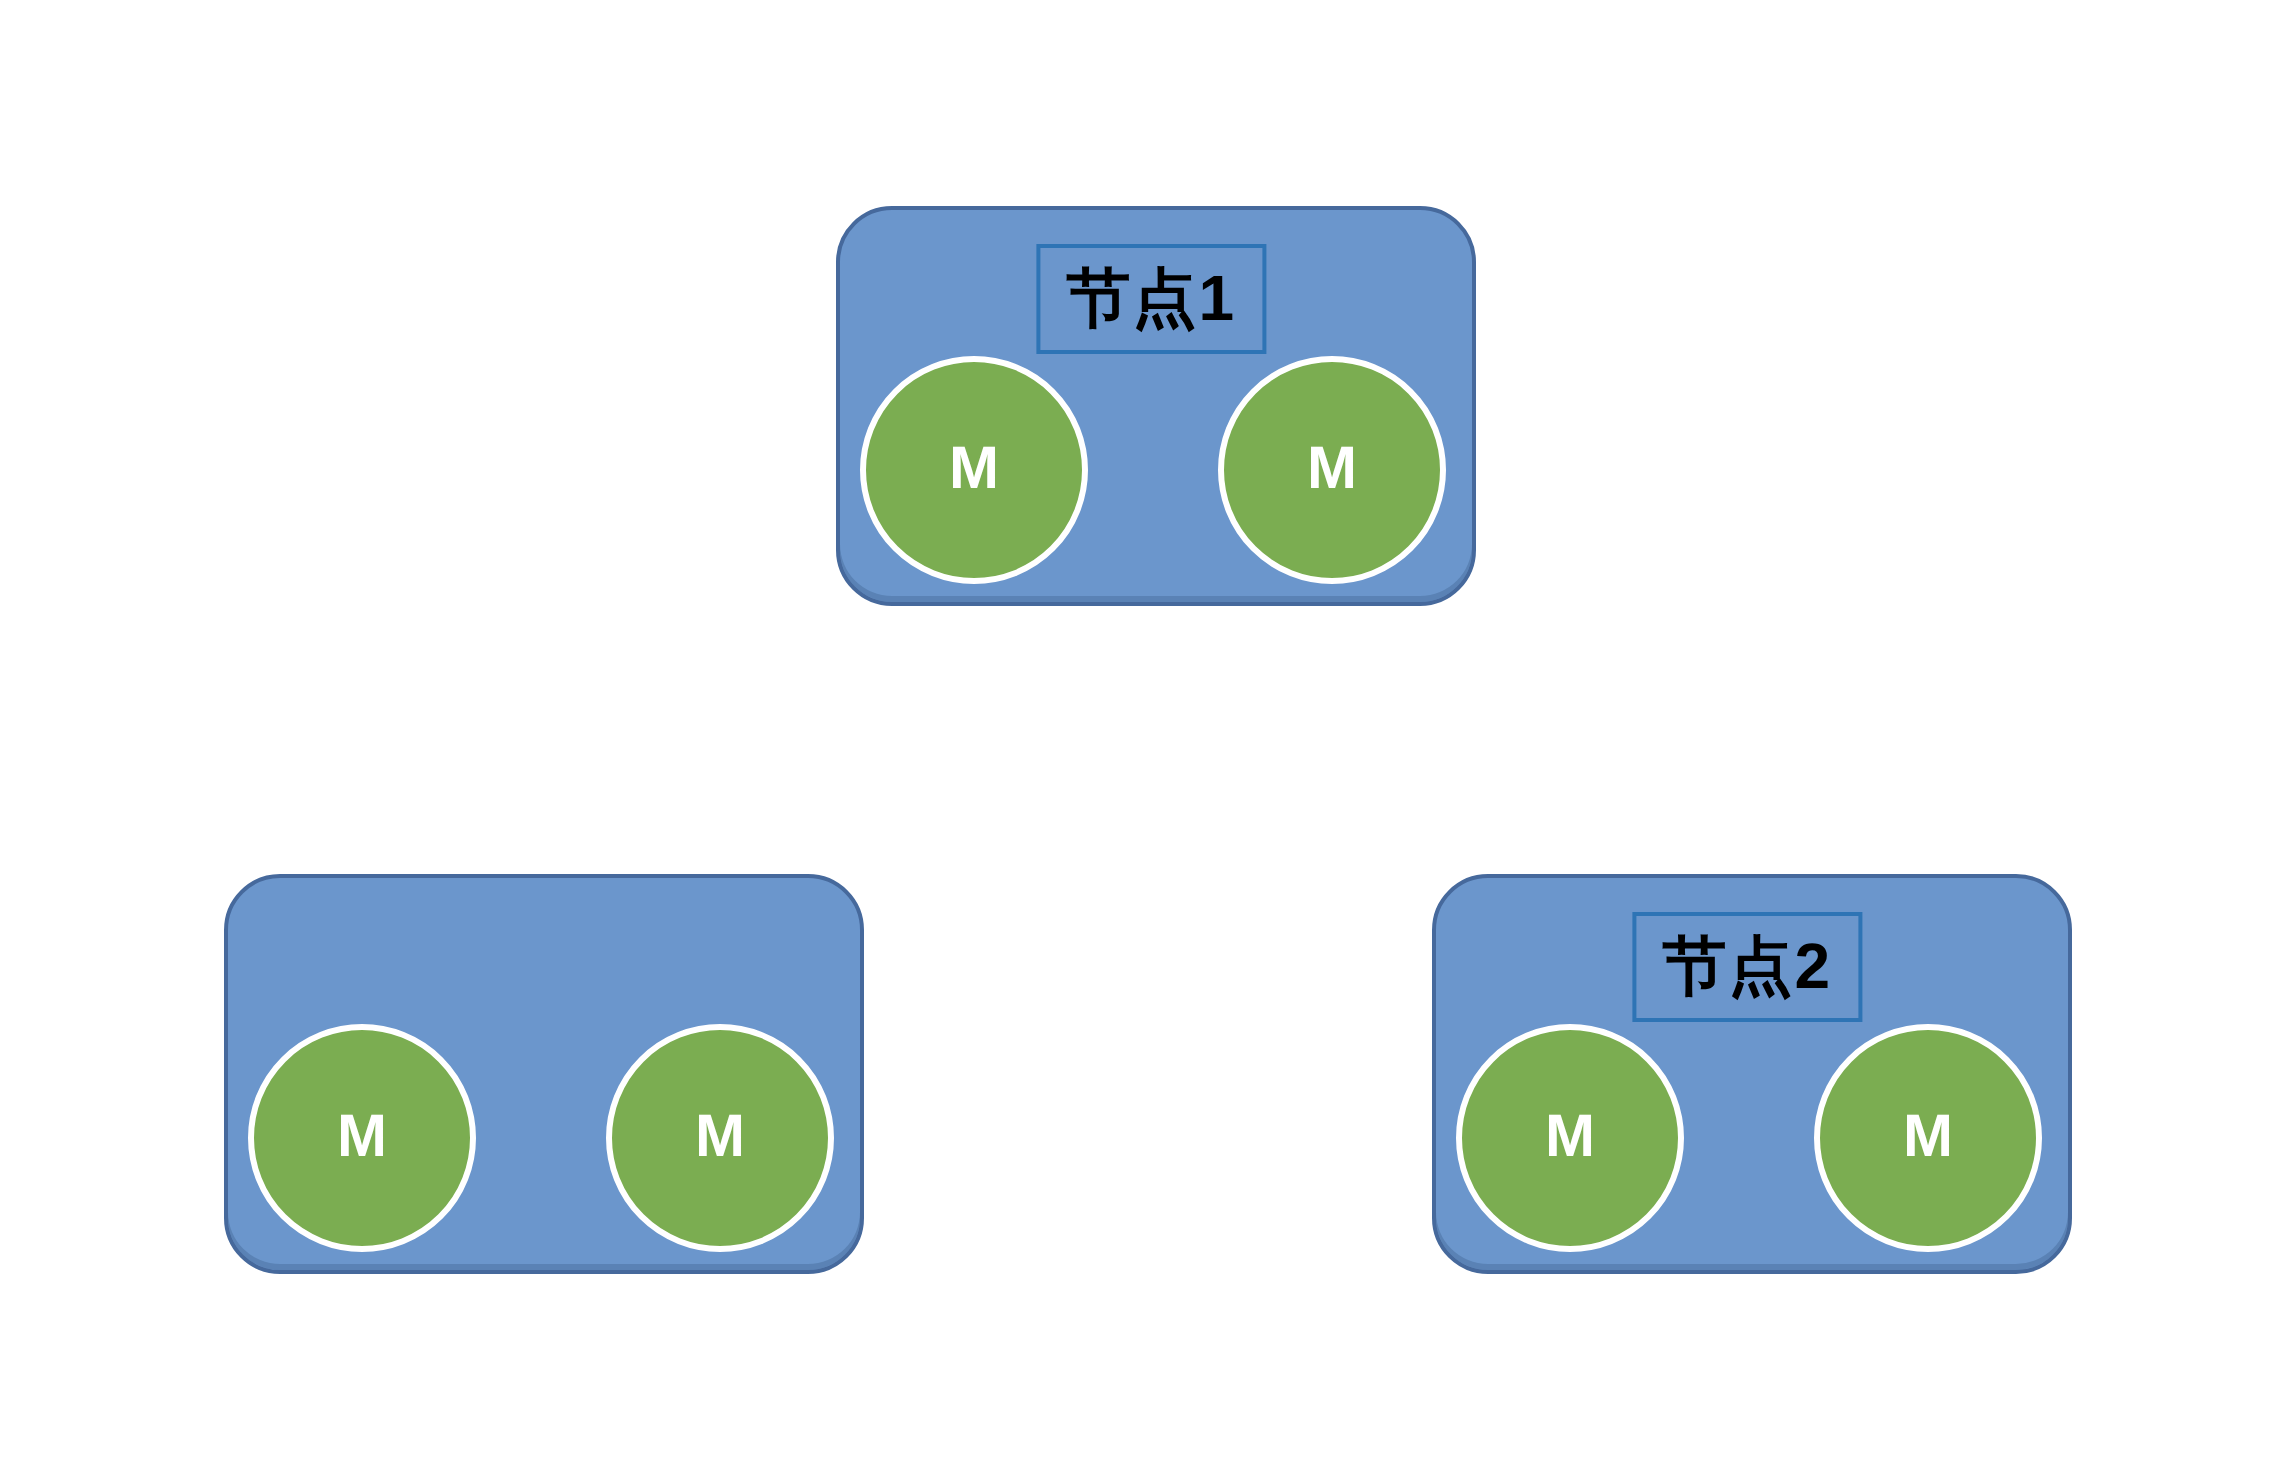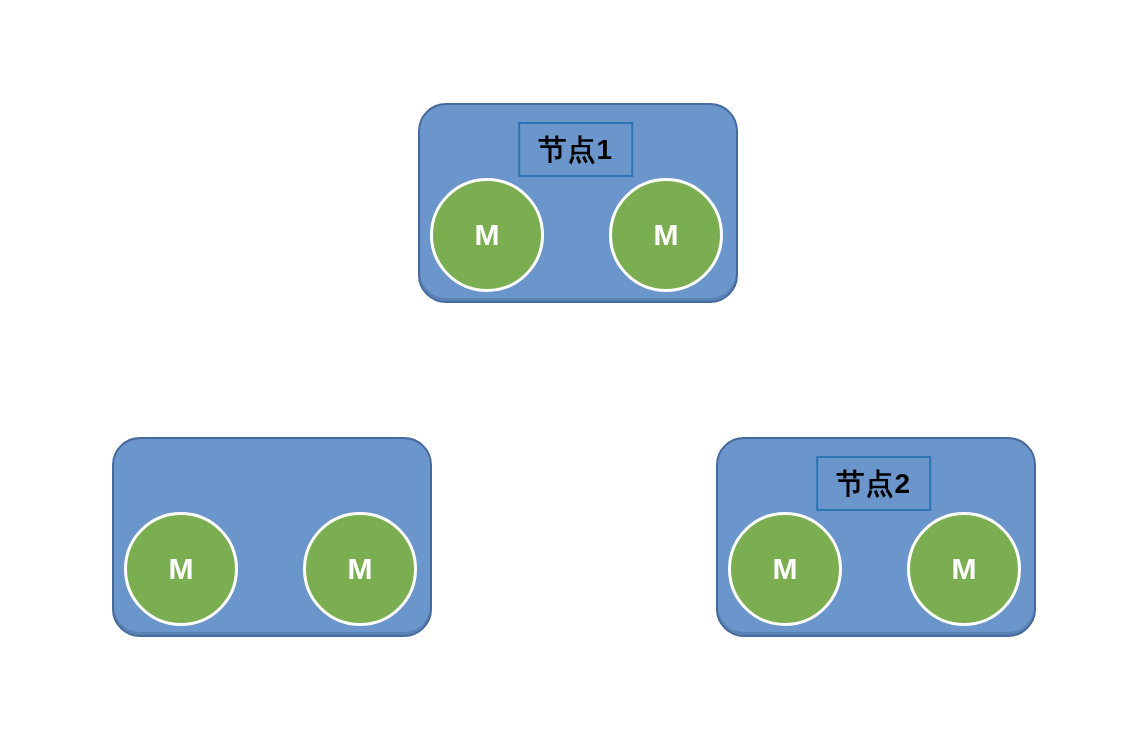--- a/index.html
+++ b/index.html
@@ -38,21 +38,21 @@
     height: 55px;
     border: 2px solid var(--label-border, #2E74B5);
     box-sizing: border-box;
     display: flex;
     align-items: center;
     justify-content: center;
     background: transparent;
   }
   .node-label span {
     color: var(--label-text, #000000);
-    font-size: 28px;
+    font-size: 32px;
     font-weight: 600;
     letter-spacing: 1px;
     white-space: nowrap;
   }
   .member {
     position: absolute;
     top: 73px;
     width: 114px;
     height: 114px;
     border-radius: 50%;

